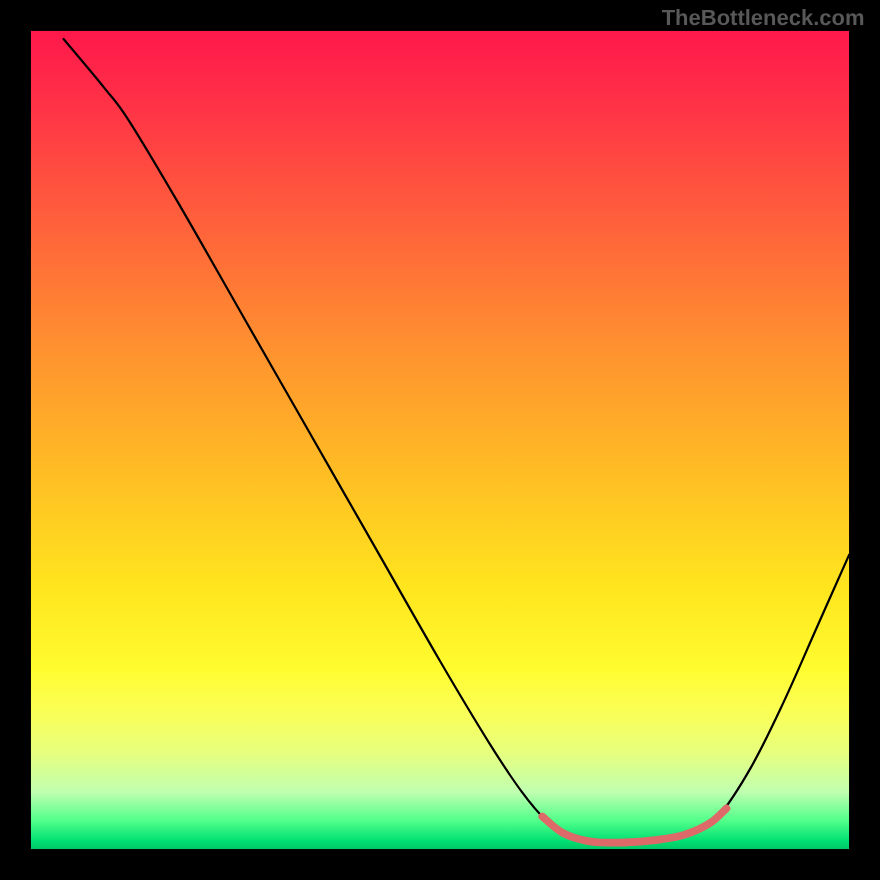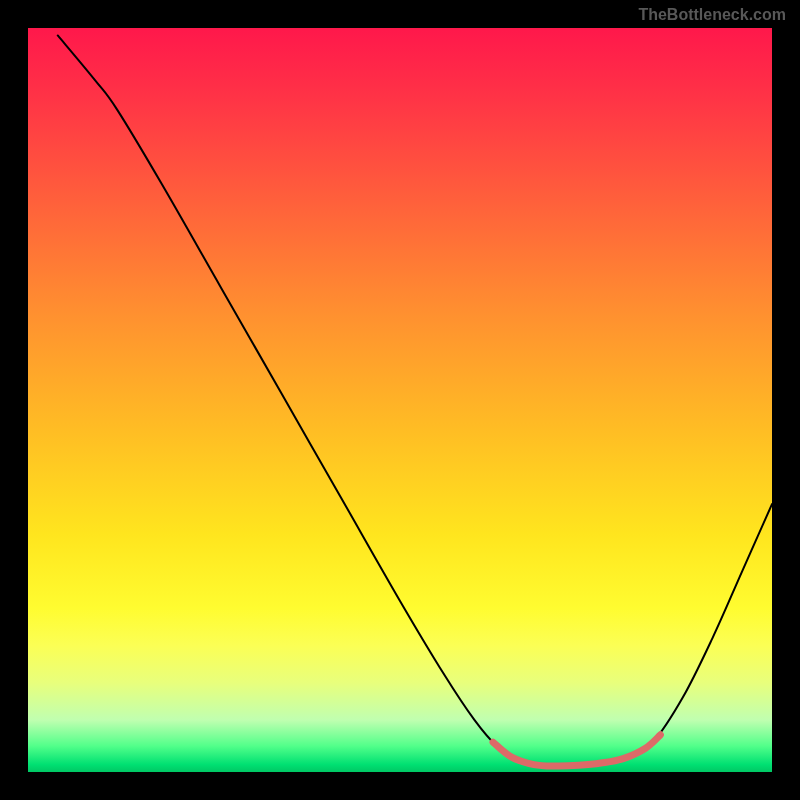--- a/index.html
+++ b/index.html
@@ -8,21 +8,21 @@
     height: 800px;
     background: #000;
     font-family: Arial, sans-serif;
     position: relative;
   }
   .watermark {
     position: absolute;
     top: 6px;
     right: 14px;
     color: #585858;
-    font-size: 16px;
+    font-size: 20px;
     font-weight: bold;
     z-index: 10;
   }
   .plot-frame {
     position: absolute;
     top: 28px;
     left: 28px;
     width: 744px;
     height: 744px;
     overflow: hidden;

